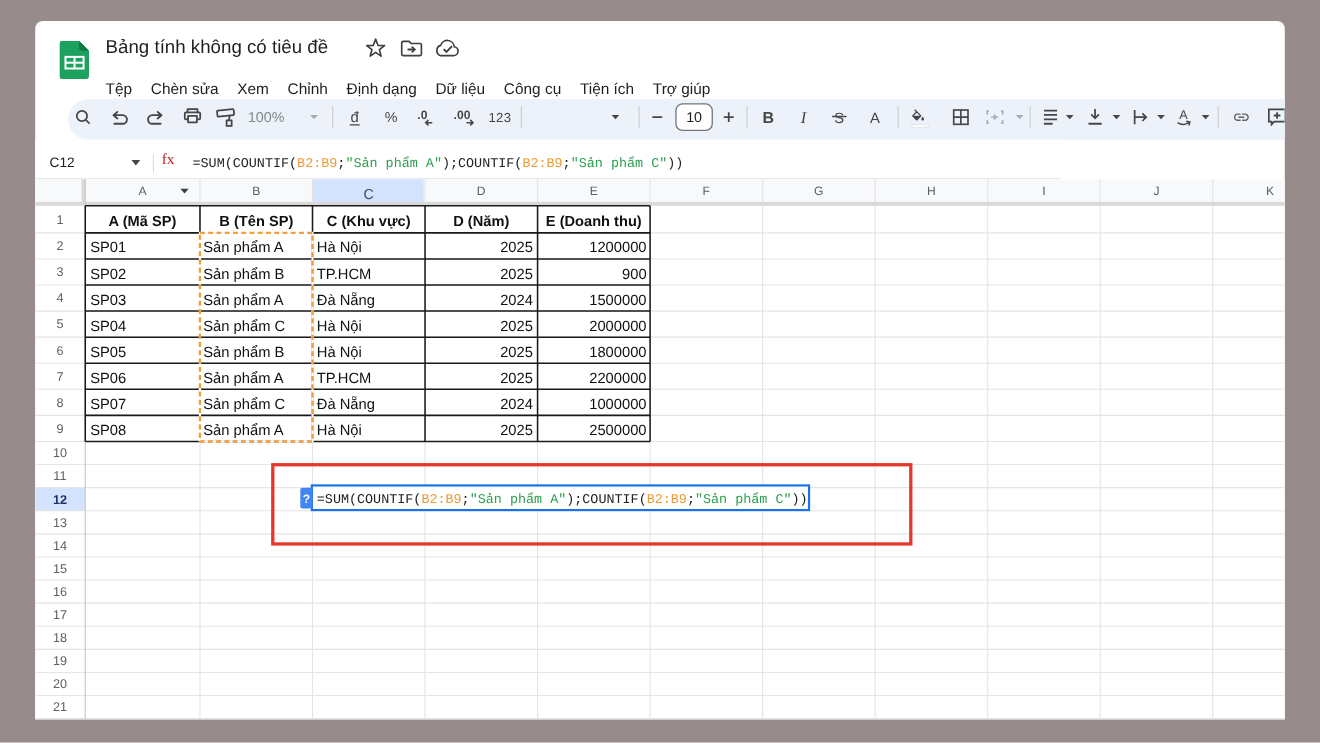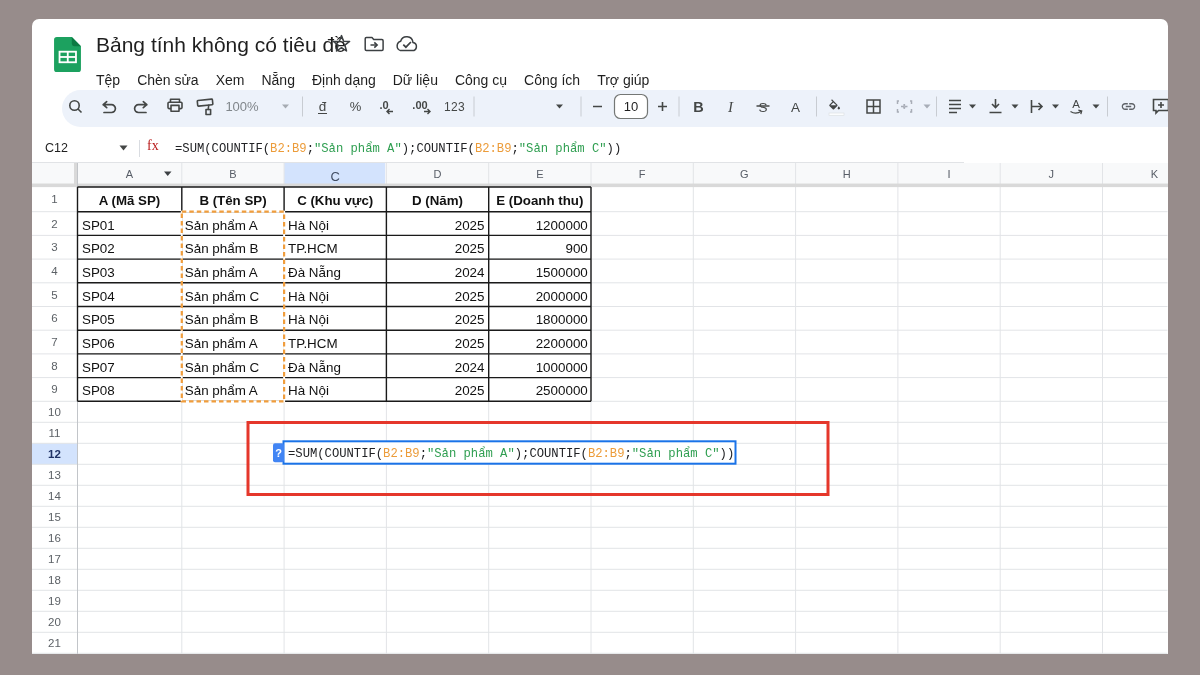--- a/index.html
+++ b/index.html
@@ -2,21 +2,21 @@
 <html><head>
 <meta charset="utf-8">
 <style>
   html,body{margin:0;padding:0;}
   body{width:1200px;height:675px;background:#978c8b;overflow:hidden;position:relative;
        font-family:"Liberation Sans",sans-serif;}
   #win{position:absolute;left:32px;top:19px;width:1136px;height:635px;background:#fff;
        border-radius:7px 7px 0 0;overflow:hidden;}
   .abs{position:absolute;}
   
-  #title{position:absolute;left:64px;top:13.5px;font-size:21px;color:#1f1f1f;white-space:nowrap;}
+  #title{position:absolute;left:64px;top:13.5px;font-size:17px;color:#1f1f1f;white-space:nowrap;}
   #menus{position:absolute;left:64px;top:50px;height:22px;display:flex;gap:17px;
          font-size:14px;color:#1f1f1f;align-items:center;white-space:nowrap;}
   
   #pill{position:absolute;left:30px;top:71px;width:1130px;height:37px;background:#edf2fa;border-radius:18.5px 0 0 18.5px;}
   
   #fbar{position:absolute;left:0;top:108px;width:932px;height:36px;background:#fff;}
   #fbar .bot{position:absolute;left:0;bottom:0;width:100%;height:1px;background:#e1e3e6;}
   .mono{font-family:"Liberation Mono",monospace;}
 </style>
 </head>
@@ -41,25 +41,25 @@
       <path d="M39.5 12 h6.2" stroke-width="1.6"></path>
       <path d="M43.3 9.4 l2.8 2.6 -2.8 2.6" stroke-width="1.6"></path>
       <path d="M69.5 17.6 h11.8 a4.1 4.1 0 0 0 .65 -8.15 a6.3 6.3 0 0 0 -12.3 -1.2 a4.9 4.9 0 0 0 -.15 9.35z"></path>
       <path d="M72.3 11.6 l2.6 2.6 5 -5.2" stroke-width="1.7"></path>
     </g>
   </svg>
   <div id="menus">
       <span>Tệp</span>
       <span>Chèn sửa</span>
       <span>Xem</span>
-      <span>Nẵng</span>
+      <span>Chỉnh</span>
       <span>Định dạng</span>
       <span>Dữ liệu</span>
       <span>Công cụ</span>
-      <span>Công ích</span>
+      <span>Tiện ích</span>
       <span>Trợ giúp</span>
     </div>
   <div id="pill"></div>
   <svg class="abs" style="left:0;top:71px" width="1136" height="33" viewBox="0 0 1136 33">
     <g stroke="#c8ccd2" stroke-width="1">
       <line x1="270.5" y1="6.5" x2="270.5" y2="26.5"></line>
         <line x1="442" y1="6.5" x2="442" y2="26.5"></line>
       <line x1="549" y1="6.5" x2="549" y2="26.5"></line>
         <line x1="647" y1="6.5" x2="647" y2="26.5"></line>
       <line x1="784.5" y1="6.5" x2="784.5" y2="26.5"></line>

